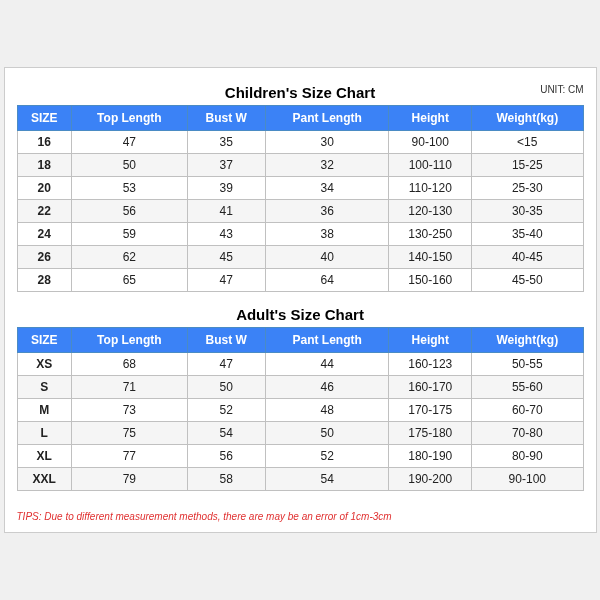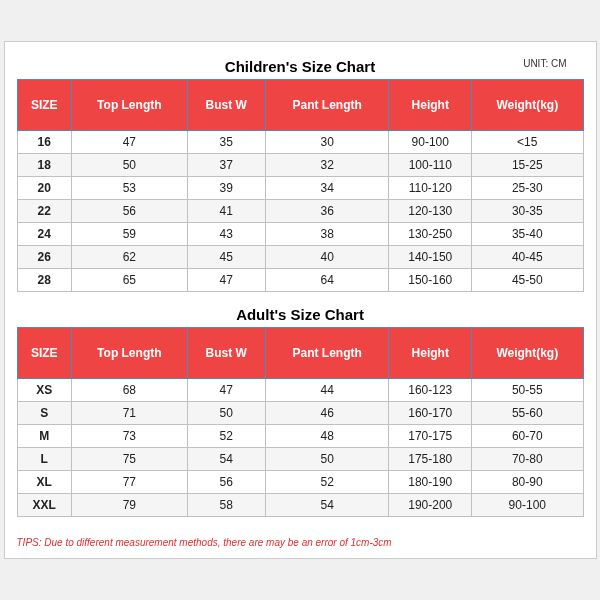--- a/index.html
+++ b/index.html
@@ -20,36 +20,36 @@
     }
     .section-title {
       text-align: center;
       font-size: 15px;
       font-weight: bold;
       padding: 6px 0 4px 0;
       position: relative;
     }
     .unit-label {
       position: absolute;
-      right: 17px;
+      right: 0;
       top: 6px;
       font-size: 10px;
       font-weight: normal;
       color: #333;
     }
     table {
       width: 100%;
       border-collapse: collapse;
       font-size: 12px;
     }
     th {
-      background: #ef4444;
+      background: #3b82f6;
       color: #fff;
       border: 1px solid #4a8bc4;
-      padding: 18px 3px;
+      padding: 5px 3px;
       text-align: center;
       font-weight: bold;
       font-size: 12px;
     }
     td {
       border: 1px solid #c0c0c0;
       padding: 4px 3px;
       text-align: center;
       color: #222;
     }

